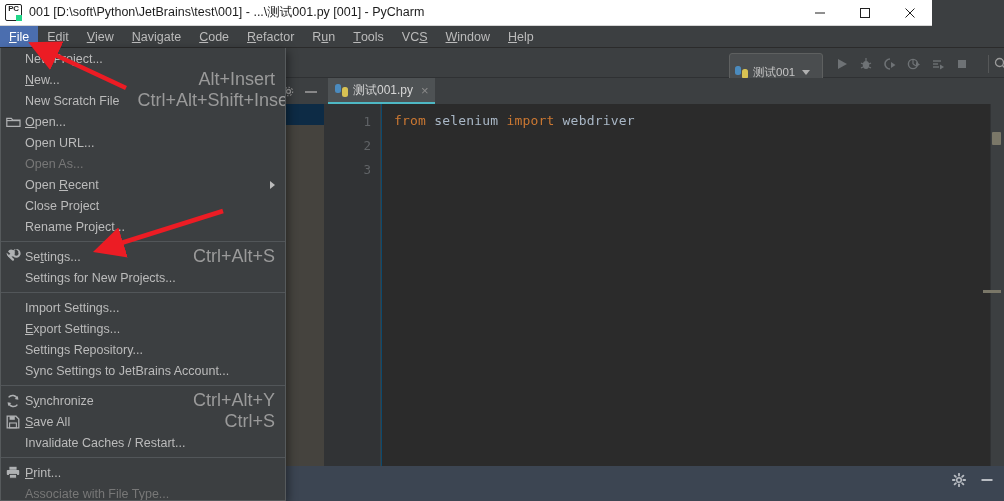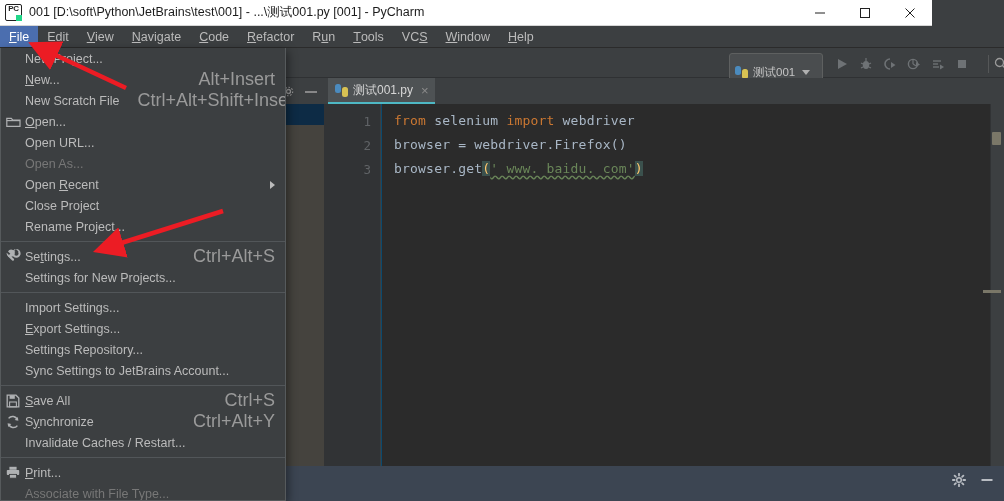--- a/index.html
+++ b/index.html
@@ -355,23 +355,21 @@
 
     <div class="gutter">
       <div class="gline" style="top:10px;">1</div>
       <div class="gline" style="top:34px;">2</div>
       <div class="gline" style="top:58px;">3</div>
     </div>
 
     <div class="code-area">
       <div class="cline" style="top:9px;"><span class="kw">from</span><span> selenium </span><span class="kw">import</span><span> webdriver</span></div>
 
-      <div class="cline" style="top:33px;"><span>browser = webdriver.Firefox()</span></div>
-
-      <div class="cline" style="top:57px;"><span>browser.get</span><span class="brk">(</span><span class="str wavy">' www. baidu. com'</span><span class="brk">)</span></div>
+
 
       <div class="ed-fold" style="top:15px;"></div>
       <div class="ed-fold" style="top:63px;"></div>
     </div>
 
     <div class="ed-right-edge">
       <div class="scroll-thumb"></div>
     </div>
     <div class="scroll-mark" style="top:212px;"></div>
   </div>
@@ -484,40 +482,40 @@
 
     <div class="mrow">
       <span class="label">Sync Settings to JetBrains Account...</span>
     </div>
 
     <div class="msep"></div>
 
     <div class="mrow">
       <span class="micon">
         <svg width="14" height="14" viewBox="0 0 14 14">
-          <path d="M1.2 1.2 H10 L12.8 4 V12.8 H1.2 Z" fill="none" stroke="#afb1b3" stroke-width="1.3"></path>
-          <rect x="3.6" y="1.2" width="5.2" height="3.6" fill="#afb1b3"></rect>
-          <rect x="3.6" y="8" width="6.8" height="4.8" fill="none" stroke="#afb1b3" stroke-width="1.1"></rect>
-        </svg>
-      </span>
-      <span class="label"><span class="mn">S</span>ave All</span>
-      <span class="accel">Ctrl+S</span>
-    </div>
-
-    <div class="mrow">
-      <span class="micon">
-        <svg width="14" height="14" viewBox="0 0 14 14">
           <path d="M11.3 5 A5 5 0 0 0 2.6 3.4" fill="none" stroke="#afb1b3" stroke-width="1.5"></path>
           <path d="M2.7 9 A5 5 0 0 0 11.4 10.6" fill="none" stroke="#afb1b3" stroke-width="1.5"></path>
           <polygon points="11.8,2 12.4,5.8 8.7,5.1" fill="#afb1b3"></polygon>
           <polygon points="2.2,12 1.6,8.2 5.3,8.9" fill="#afb1b3"></polygon>
         </svg>
       </span>
       <span class="label">S<span class="mn">y</span>nchronize</span>
       <span class="accel">Ctrl+Alt+Y</span>
+    </div>
+
+    <div class="mrow">
+      <span class="micon">
+        <svg width="14" height="14" viewBox="0 0 14 14">
+          <path d="M1.2 1.2 H10 L12.8 4 V12.8 H1.2 Z" fill="none" stroke="#afb1b3" stroke-width="1.3"></path>
+          <rect x="3.6" y="1.2" width="5.2" height="3.6" fill="#afb1b3"></rect>
+          <rect x="3.6" y="8" width="6.8" height="4.8" fill="none" stroke="#afb1b3" stroke-width="1.1"></rect>
+        </svg>
+      </span>
+      <span class="label"><span class="mn">S</span>ave All</span>
+      <span class="accel">Ctrl+S</span>
     </div>
 
     <div class="mrow">
       <span class="label">Invalidate Caches / Restart...</span>
     </div>
 
     <div class="msep"></div>
 
     <div class="mrow">
       <span class="micon">

